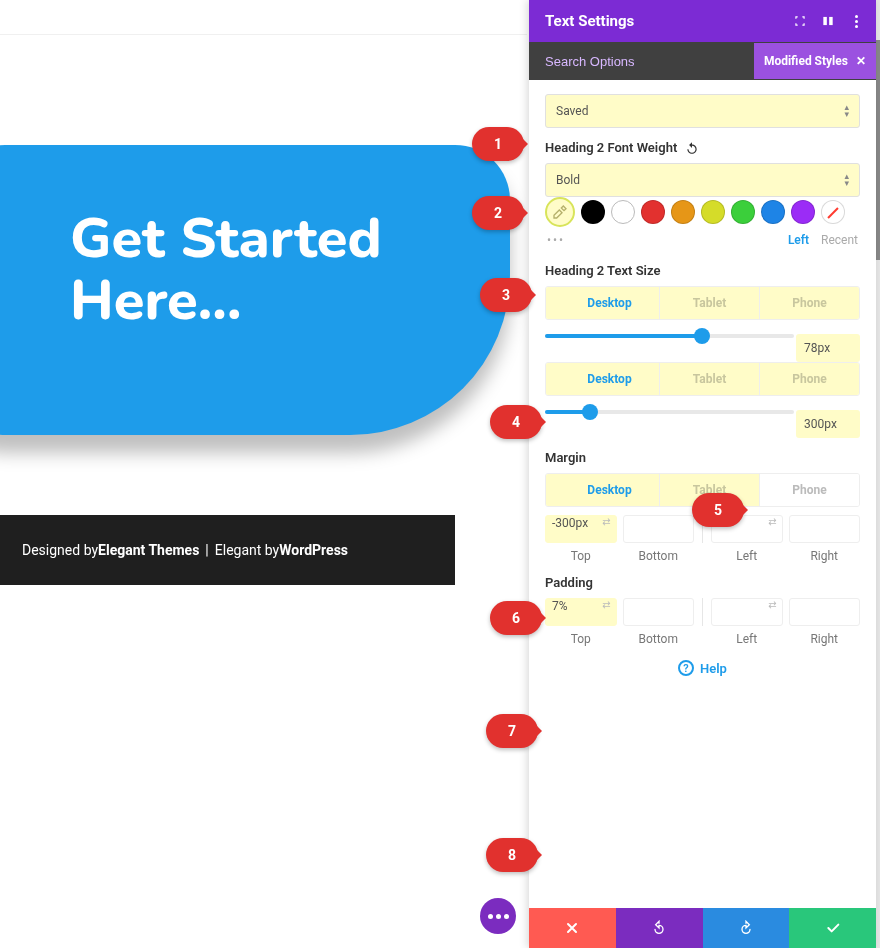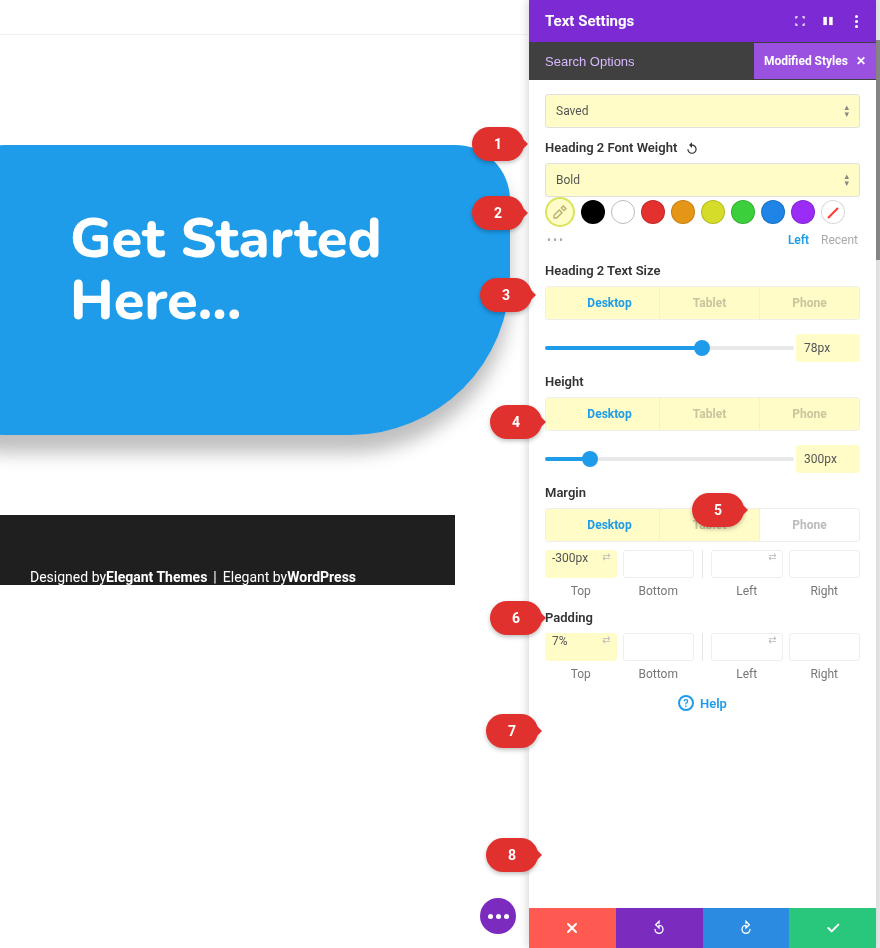--- a/index.html
+++ b/index.html
@@ -12,21 +12,21 @@
     width: 560px; height: 290px;
     background: #1e9cea;
     border-radius: 55px 55px 160px 55px;
     box-shadow: 0 18px 18px rgba(0,0,0,0.25);
     padding: 55px 60px 0 120px;
   }
   .blue-blob h2 { color: #fff; font-weight: 800; font-size: 56px; line-height: 1.1; font-family: "Nunito", "Segoe UI", sans-serif; margin-top: 8px; }
   .footer-bar {
     position: absolute; top: 515px; left: 0; width: 455px; height: 70px;
     background: #1f1f1f; color: #fff; font-weight: 700;
-    display: flex; align-items: flex-end; padding-left: 30px; font-size: 14px;
+    display: flex; align-items: center; padding-left: 22px; font-size: 14px;
   }
   .footer-bar .sep { font-weight: 400; margin: 0 6px; }
   .footer-bar .light { font-weight: 400; }
   .fab {
     position: absolute; left: 480px; top: 898px;
     width: 36px; height: 36px; border-radius: 50%; background: #7b2cbf;
     display: flex; align-items: center; justify-content: center; gap: 3px;
   }
   .fab span { width: 5px; height: 5px; border-radius: 50%; background: #fff; }
 
@@ -63,21 +63,21 @@
   .swatch-sub { display: flex; justify-content: space-between; font-size: 12px; color: #aaa; padding: 0 2px 4px 2px; }
   .swatch-sub .dots { letter-spacing: 2px; }
   .swatch-sub .saved { color: #1e9cea; font-weight: 600; }
 
   .device-tabs { display: flex; border: 1px solid #eee; border-radius: 3px; height: 34px; overflow: hidden; }
   .device-tab { flex: 1; display: flex; align-items: center; justify-content: center; font-size: 12px; font-weight: 700; color: #c8c69e; background: #fffcc8; }
   .device-tab.active { color: #1e9cea; padding-left: 14px; }
   .device-tab:not(:last-child) { border-right: 1px solid #eee; }
   .device-tab.plain { background: #fff; color: #bbb; }
 
-  .slider-row { display: flex; align-items: center; gap: 2px; margin-top: 14px; }
+  .slider-row { display: flex; align-items: flex-start; gap: 2px; margin-top: 14px; }
   .slider { flex: 1; position: relative; height: 4px; background: #e8e8e8; border-radius: 2px; }
   .slider .fill { position: absolute; left: 0; top: 0; height: 4px; background: #1e9cea; border-radius: 2px; }
   .slider .knob { position: absolute; top: -6px; width: 16px; height: 16px; border-radius: 50%; background: #1e9cea; margin-left: -8px; }
   .val-box { width: 64px; height: 28px; background: #fffcc8; border-radius: 3px; display: flex; align-items: center; padding-left: 8px; font-size: 12px; color: #555; }
 
   .four-up { display: flex; gap: 6px; margin-top: 8px; }
   .four-cell { flex: 1; }
   .four-cell .inp { height: 28px; border: 1px solid #eee; border-radius: 3px; display: flex; align-items: flex-start; }
   .four-cell .inp.hl { background: #fffcc8; border-color: #fffcc8; }
   .four-cell .inp .txt { flex: 1; padding-left: 6px; font-size: 12px; color: #555; }
@@ -217,21 +217,20 @@
     </div>
     <div class="slider-row">
       <div class="slider">
         <div class="fill" style="width:63%"></div>
           <div class="knob" style="left:63%"></div>
       </div>
       <div class="val-box">78px</div>
     </div>
 
 
-    <div class="sect-label">Height</div>
     <div class="device-tabs">
       <div class="device-tab active">Desktop</div>
       <div class="device-tab">Tablet</div>
       <div class="device-tab">Phone</div>
     </div>
     <div class="slider-row">
       <div class="slider">
         <div class="fill" style="width:18%"></div>
           <div class="knob" style="left:18%"></div>
       </div>

